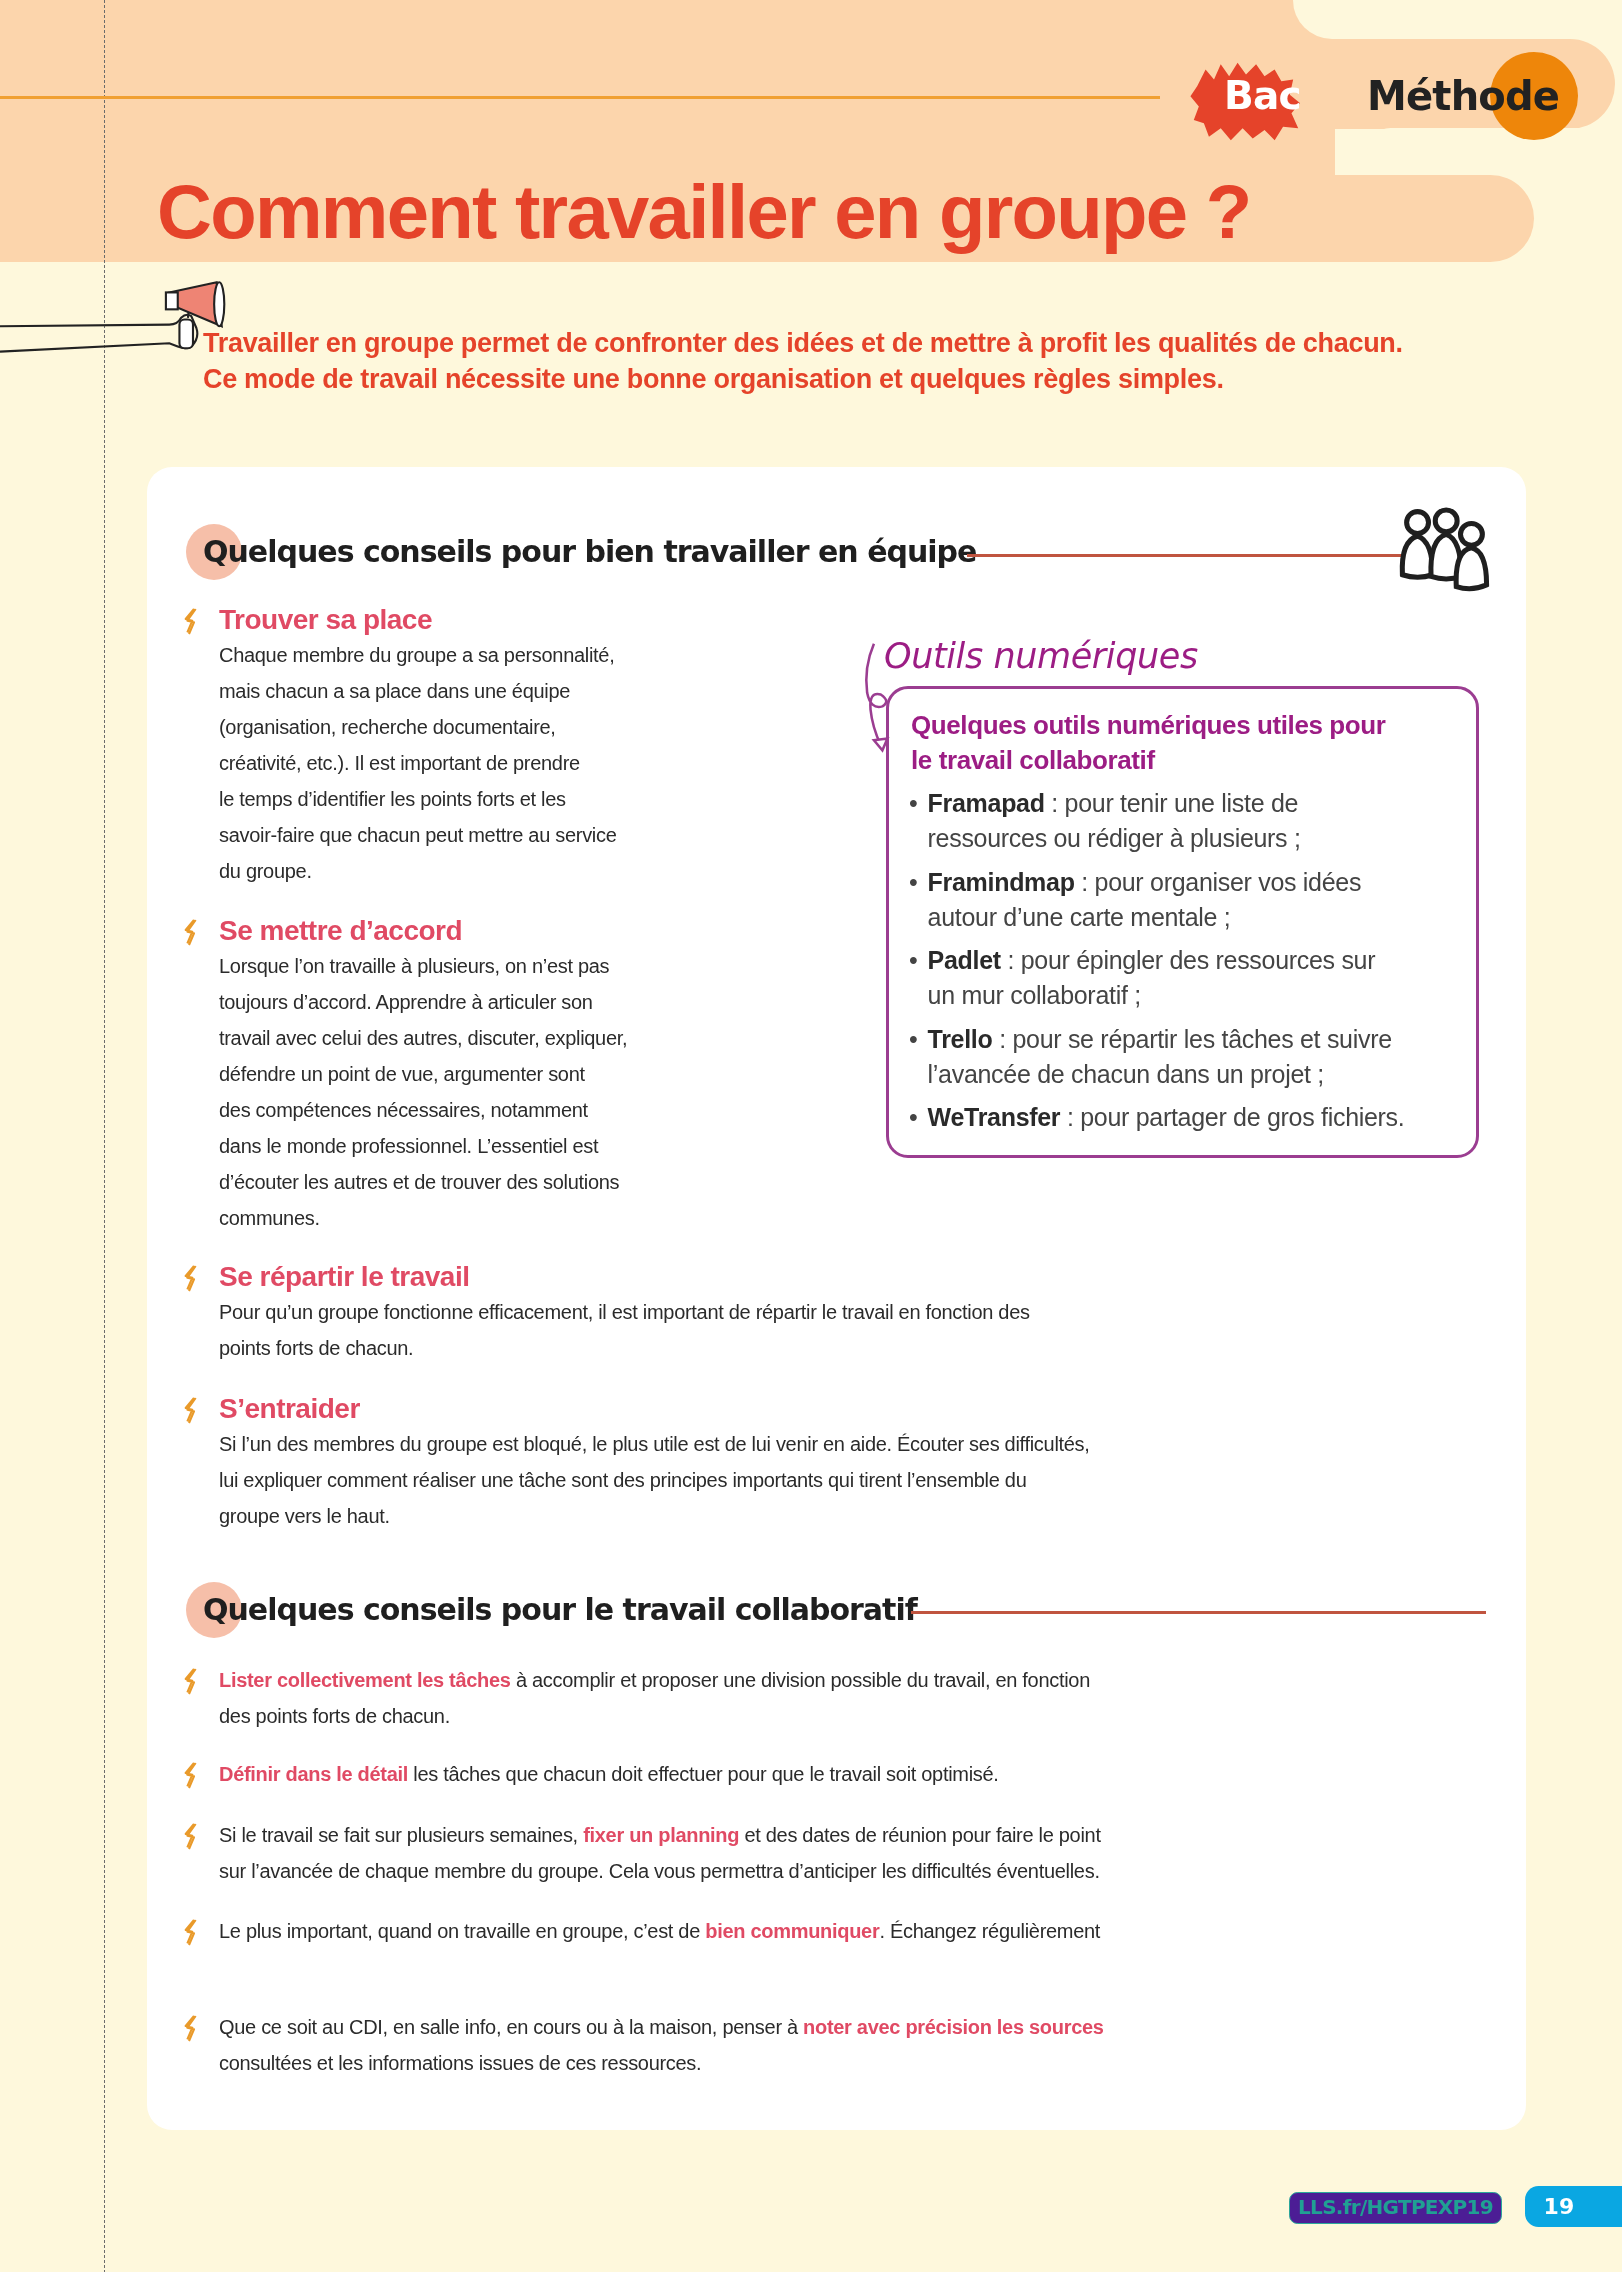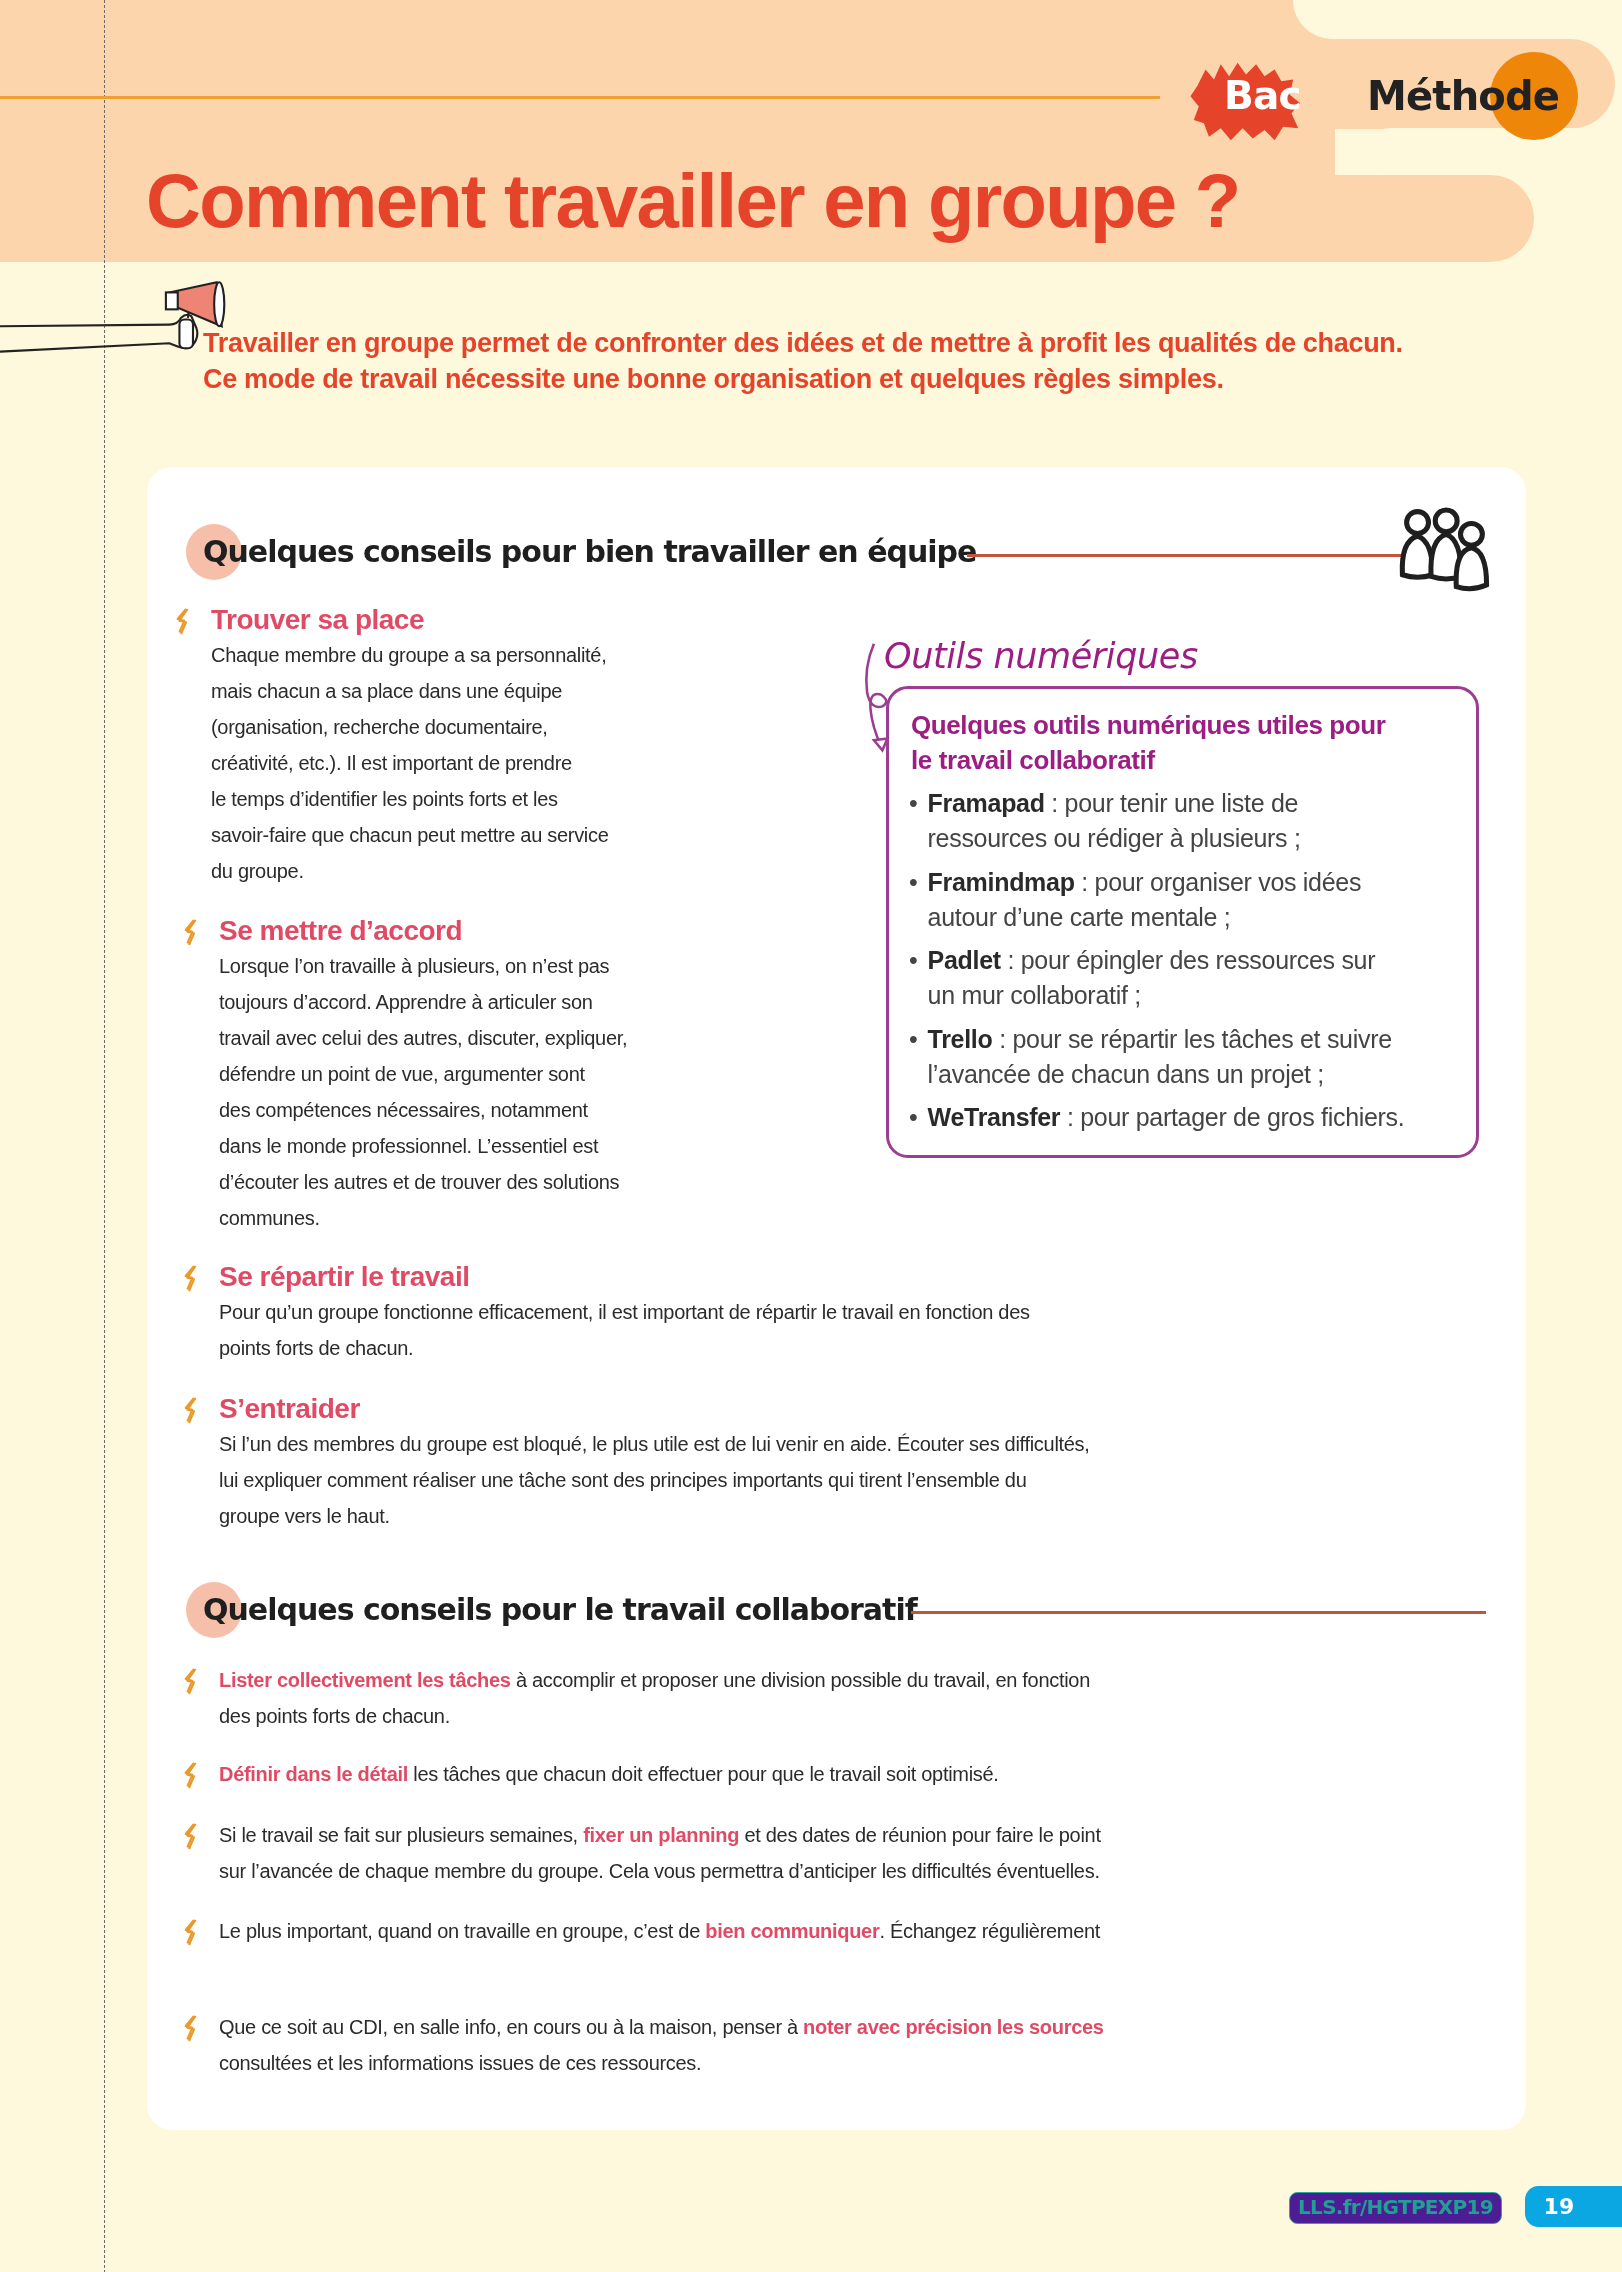--- a/index.html
+++ b/index.html
@@ -96,21 +96,21 @@
 <div class="dash-line"></div>
 <div class="orange-rule"></div>
 
 <svg class="bac-badge" viewBox="0 0 132 95">
   <path d="M8 30 L18 10 L28 22 L36 4 L46 18 L56 2 L66 16 L78 4 L88 18 L100 10 L108 24 L122 22 L118 40 L130 50 L120 62 L128 80 L110 78 L100 94 L88 82 L74 92 L62 80 L48 94 L36 80 L22 90 L16 74 L4 70 L10 54 L0 42 Z" fill="#e5432a"></path>
 </svg>
 <div class="bac-text">Bac</div>
 <div class="methode-dot"></div>
 <div class="methode-text">Méthode</div>
 
-<h1 class="page-title" style="margin:1px;">Comment travailler en groupe ?</h1>
+<h1 class="page-title" style="margin:12px;">Comment travailler en groupe ?</h1>
 
 <svg class="megaphone" width="237" height="85" viewBox="0 0 280 100">
   <path d="M0 58 L200 56 Q210 56 214 48 Q220 42 226 46 L232 60 Q236 72 226 82 Q220 86 210 82 L200 78 L0 88" fill="none" stroke="#222" stroke-width="2.5"></path>
   <rect x="212" y="50" width="16" height="34" rx="6" fill="#fff" stroke="#222" stroke-width="2.5"></rect>
   <line x1="222" y1="48" x2="224" y2="32" stroke="#222" stroke-width="2.5"></line>
   <path d="M200 18 L256 6 L262 58 L210 36 Z" fill="#ee8474" stroke="#222" stroke-width="2.5"></path>
   <rect x="196" y="18" width="14" height="20" fill="#fff" stroke="#222" stroke-width="2.5"></rect>
   <ellipse cx="259" cy="32" rx="6" ry="26" fill="#fff" stroke="#222" stroke-width="2.5"></ellipse>
 </svg>
 
@@ -130,21 +130,21 @@
   <g fill="#fff" stroke="#1f1f1f" stroke-width="6">
     <circle cx="28" cy="18" r="13"></circle>
     <path d="M10 80 Q8 40 28 34 Q46 40 46 80 Q28 86 10 80 Z"></path>
     <circle cx="62" cy="16" r="13"></circle>
     <path d="M44 82 Q42 38 62 32 Q80 38 80 82 Q62 88 44 82 Z"></path>
     <circle cx="92" cy="32" r="13"></circle>
     <path d="M74 94 Q72 52 92 48 Q110 52 110 92 Q92 100 74 94 Z"></path>
   </g>
 </svg>
 
-<div class="item" style="left:176px;top:602px;width:642px;">
+<div class="item" style="left:184px;top:602px;width:642px;">
   <svg class="bolt" viewBox="0 0 24 34" style="left:0;top:5px;">
       <path d="M14 2 L4 16 L12 18 L6 32 M12 2 L2 14 L10 16 L4 30" fill="none" stroke="#e99a2a" stroke-width="2.5" stroke-linejoin="round"></path>
     </svg>
   <div style="padding-left:35px;">
     <div class="item-head">Trouver sa place</div>
     <div class="item-body">
       <div>Chaque membre du groupe a sa personnalité,</div>
       <div>mais chacun a sa place dans une équipe</div>
       <div>(organisation, recherche documentaire,</div>
       <div>créativité, etc.). Il est important de prendre</div>

